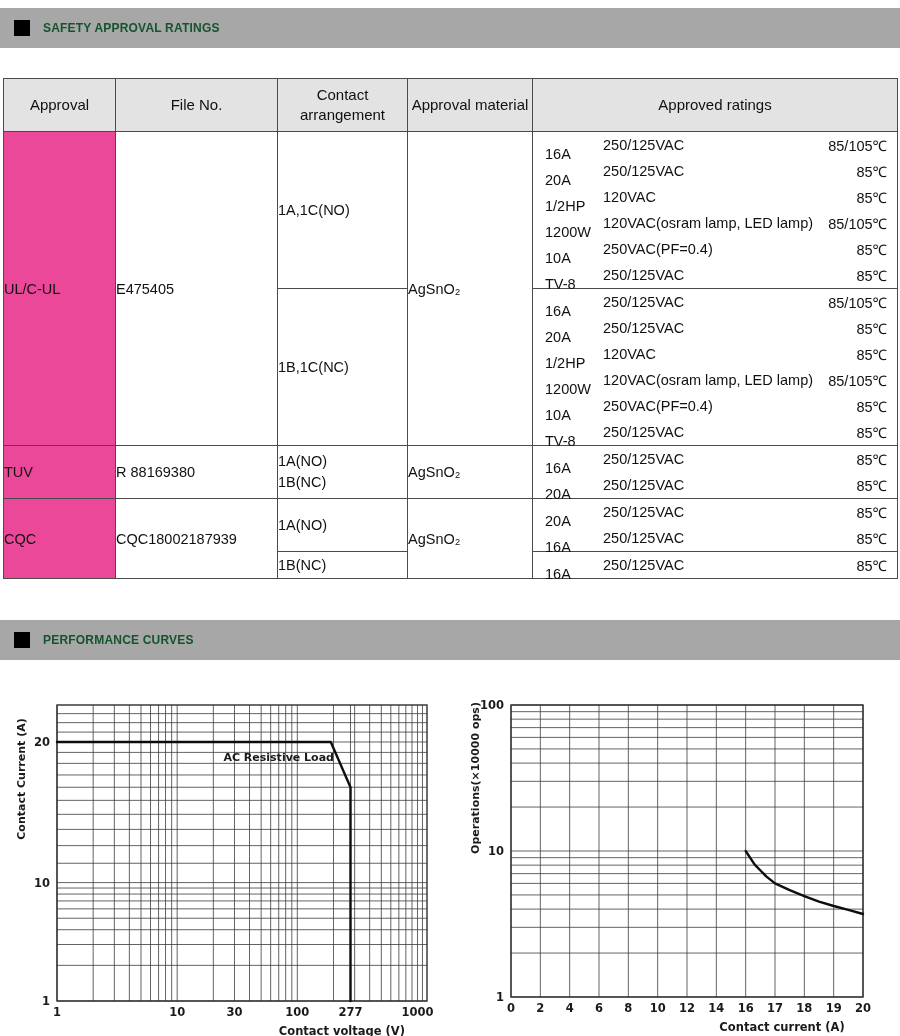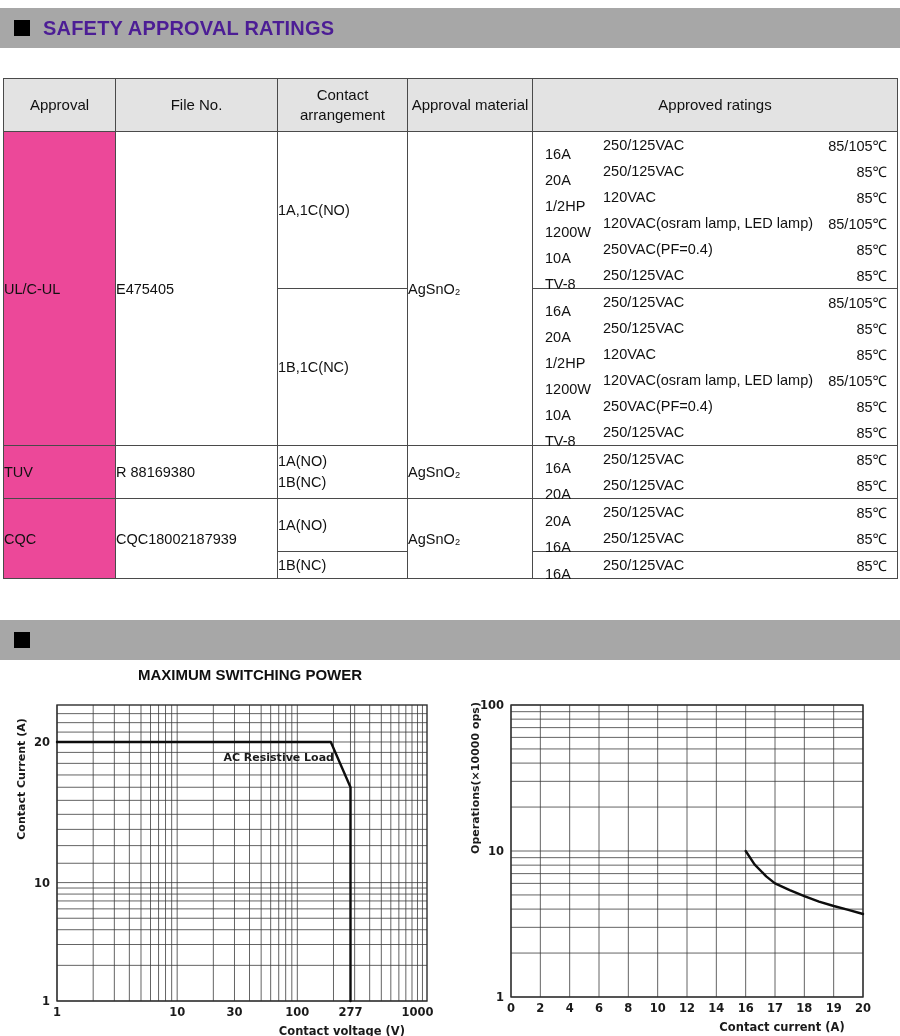--- a/index.html
+++ b/index.html
@@ -1,21 +1,21 @@
 <!DOCTYPE html>
 <html><head>
 <meta charset="utf-8">
 <style>
   html,body{margin:0;padding:0;background:#fff;}
   .page{position:relative;width:900px;height:1036px;background:#ffffff;overflow:hidden;
         font-family:"Liberation Sans",sans-serif;color:#111;}
   .bar{position:absolute;left:0;width:900px;height:40px;background:#a7a7a7;
        display:flex;align-items:center;padding-left:14px;box-sizing:border-box;}
   .bar .sq{width:16px;height:16px;background:#000;margin-right:13px;flex:0 0 auto;}
-  .bar .bt{font-weight:bold;font-size:20px;color:#4c1d95;letter-spacing:.2px;}
+  .bar .bt{font-weight:bold;font-size:12px;color:#14532d;letter-spacing:.2px;}
   #bar1{top:8px;} #bar2{top:620px;}
 
   
   .tblwrap{position:absolute;left:3px;top:78px;border-radius:6px;}
   table{border-collapse:collapse;table-layout:fixed;width:894px;font-size:14.5px;}
   col.c1{width:112px;} col.c2{width:162px;} col.c3{width:130px;} col.c4{width:125px;} col.c5{width:365px;}
   td,th{border:1px solid #4a4a4a;padding:0;}
   th{background:#e3e3e3;font-weight:normal;font-size:15px;height:52px;line-height:20px;}
   tr{height:26px;}
   .gray{background:#ec4899;}
@@ -236,23 +236,23 @@
         <span class="t">85℃</span>
               </div>
             </td>
     </tr>
   </tbody>
       </table>
   </div>
 
   <div class="bar" id="bar2">
     <div class="sq"></div>
+    <div class="bt">PERFORMANCE CURVES</div>
   </div>
 
-  <div class="ctitle" id="ct1">MAXIMUM SWITCHING POWER</div>
 
   <svg id="chart0" width="450" height="348">
       <line x1="87.17230994071544" y1="17" x2="87.17230994071544" y2="313" stroke="#3c3c3c" stroke-width="0.8"></line>
       <line x1="108.33175482049708" y1="17" x2="108.33175482049708" y2="313" stroke="#3c3c3c" stroke-width="0.8"></line>
       <line x1="123.34461988143087" y1="17" x2="123.34461988143087" y2="313" stroke="#3c3c3c" stroke-width="0.8"></line>
       <line x1="134.9895027083206" y1="17" x2="134.9895027083206" y2="313" stroke="#3c3c3c" stroke-width="0.8"></line>
       <line x1="144.5040647612125" y1="17" x2="144.5040647612125" y2="313" stroke="#3c3c3c" stroke-width="0.8"></line>
       <line x1="152.5485123542607" y1="17" x2="152.5485123542607" y2="313" stroke="#3c3c3c" stroke-width="0.8"></line>
       <line x1="159.51692982214632" y1="17" x2="159.51692982214632" y2="313" stroke="#3c3c3c" stroke-width="0.8"></line>
       <line x1="165.66350964099416" y1="17" x2="165.66350964099416" y2="313" stroke="#3c3c3c" stroke-width="0.8"></line>

